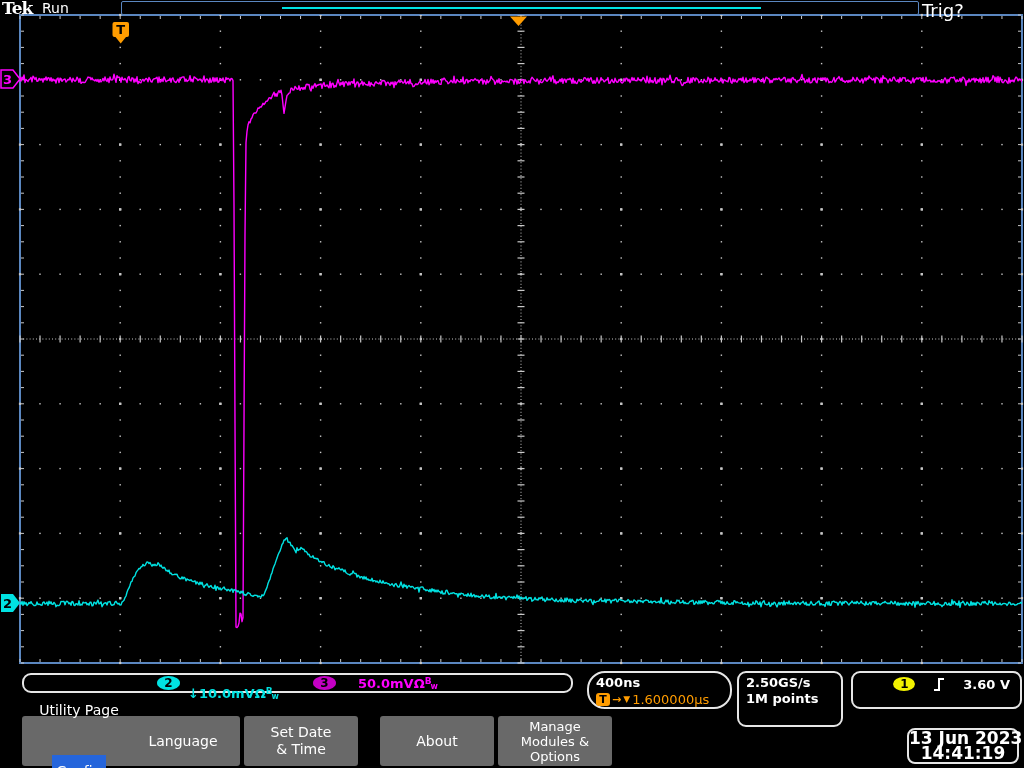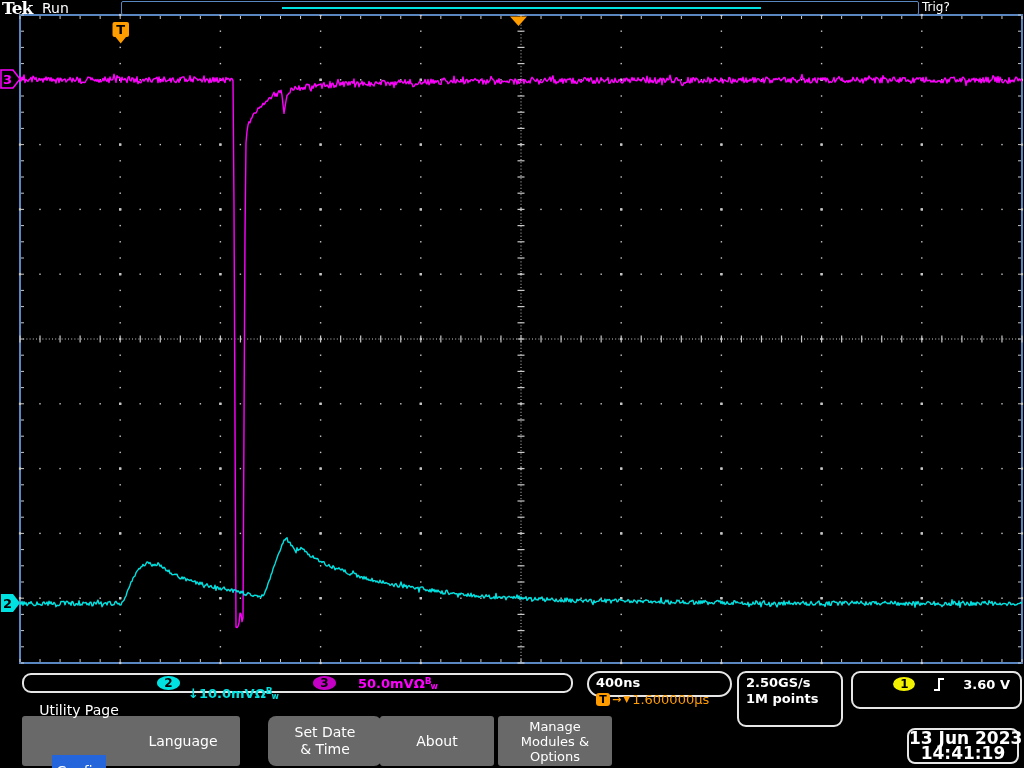--- a/index.html
+++ b/index.html
@@ -4,21 +4,21 @@
 <style>
   html,body{margin:0;padding:0;background:#000;}
   body{width:1024px;height:768px;position:relative;overflow:hidden;
        font-family:"DejaVu Sans",sans-serif;color:#fff;}
   .abs{position:absolute;}
 
   
   #tek-logo{left:2px;top:-2px;font-family:"DejaVu Serif",serif;font-weight:bold;
             font-size:17px;letter-spacing:-1px;}
   #run-status{left:42px;top:0px;font-size:14px;}
-  #trig-status{left:922px;top:0px;font-size:12px;}
+  #trig-status{left:922px;top:0px;font-size:18px;}
   #record-bar{left:121px;top:1px;width:796px;height:12px;border:1px solid var(--blue);
               border-radius:2px;background:#000;}
   #record-wave{left:282px;top:7px;width:479px;height:2px;background:var(--ch2);}
 
   
   #scope-svg{left:0;top:0;}
 
   
   .robox{border:2px solid #e6e6e6;border-radius:9px;background:#000;box-sizing:border-box;}
   #ch-readout{left:22px;top:673px;width:551px;height:20px;
@@ -26,21 +26,21 @@
   .ro-text{font-size:13px;font-weight:bold;white-space:nowrap;}
   .ch2-c{color:var(--ch2);margin-top:21px;} .ch3-c{color:var(--ch3);}
   .badge{display:inline-flex;align-items:center;justify-content:center;
          width:23px;height:14px;border-radius:50%;color:#000;
          font-size:12px;font-weight:bold;flex:none;}
   .badge-2{background:var(--ch2);} .badge-3{background:var(--ch3badge);}
   .badge-1{background:var(--yellow);width:22px;}
   .bwB{font-size:9px;vertical-align:4px;} .bwW{font-size:8px;vertical-align:-1px;margin-left:-1px;}
   .sp20{width:18px;flex:none;}
 
-  #horiz-box{left:587px;top:671px;width:145px;height:26px;padding:2px 0 0 7px;border-radius:18px;}
+  #horiz-box{left:587px;top:671px;width:145px;height:38px;padding:2px 0 0 7px;border-radius:18px;}
   #horiz-box .l1{font-size:13px;font-weight:bold;line-height:16px;}
   #horiz-box .l2{display:flex;align-items:center;gap:2px;line-height:17px;}
   .t-badge{display:inline-flex;align-items:center;justify-content:center;width:14px;height:13px;
            border-radius:3px;background:var(--orange);color:#000;font-size:11px;font-weight:bold;flex:none;}
   .orange-t{color:var(--orange);font-weight:normal;font-size:13px;}
   .orange-arrow{color:var(--orange);font-size:11px;font-weight:bold;}
   .orange-tri{color:var(--orange);font-size:9px;}
 
   #acq-box{left:737px;top:671px;width:106px;height:56px;padding:2px 0 0 7px;}
   #acq-box div{font-size:13px;font-weight:bold;line-height:16px;}
@@ -1160,21 +1160,21 @@
 </div>
 
 <div id="menu-row">
     <div class="menu-btn" style="left: 22px; gap: 44px;">
       <div class="menu-line"><span>Utility Page</span></div>
       <div class="menu-line"><span class="hl">Config</span></div>
     </div>
     <div class="menu-btn" style="left: 126px;">
       <div class="menu-line"><span>Language</span></div>
     </div>
-    <div class="menu-btn" style="left: 268px; border-radius: 8px;">
+    <div class="menu-btn" style="left: 244px;">
       <div class="menu-line"><span>Set Date</span></div>
       <div class="menu-line"><span>&amp; Time</span></div>
     </div>
     <div class="menu-btn" style="left: 380px;">
       <div class="menu-line"><span>About</span></div>
     </div>
     <div class="menu-btn three" style="left: 498px;">
       <div class="menu-line"><span>Manage</span></div>
       <div class="menu-line"><span>Modules &amp;</span></div>
       <div class="menu-line"><span>Options</span></div>

